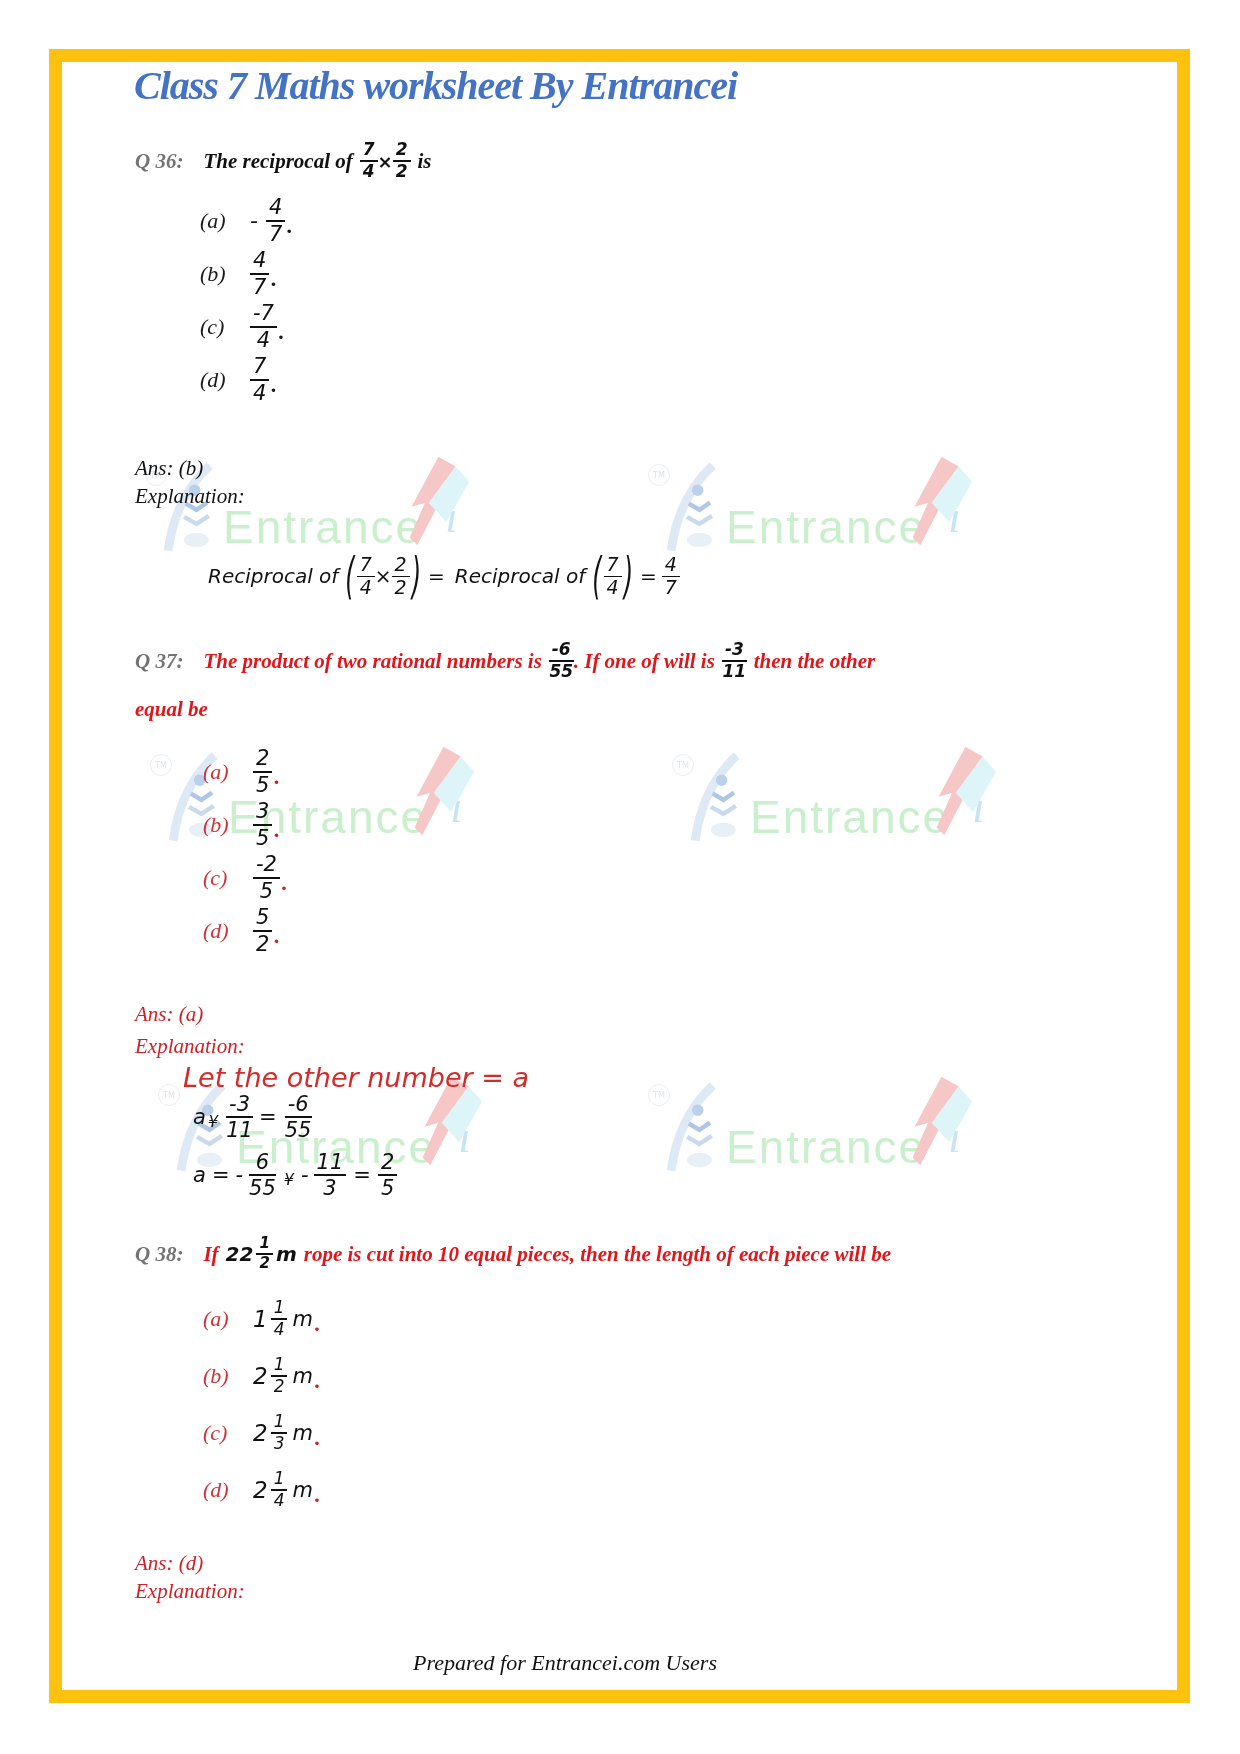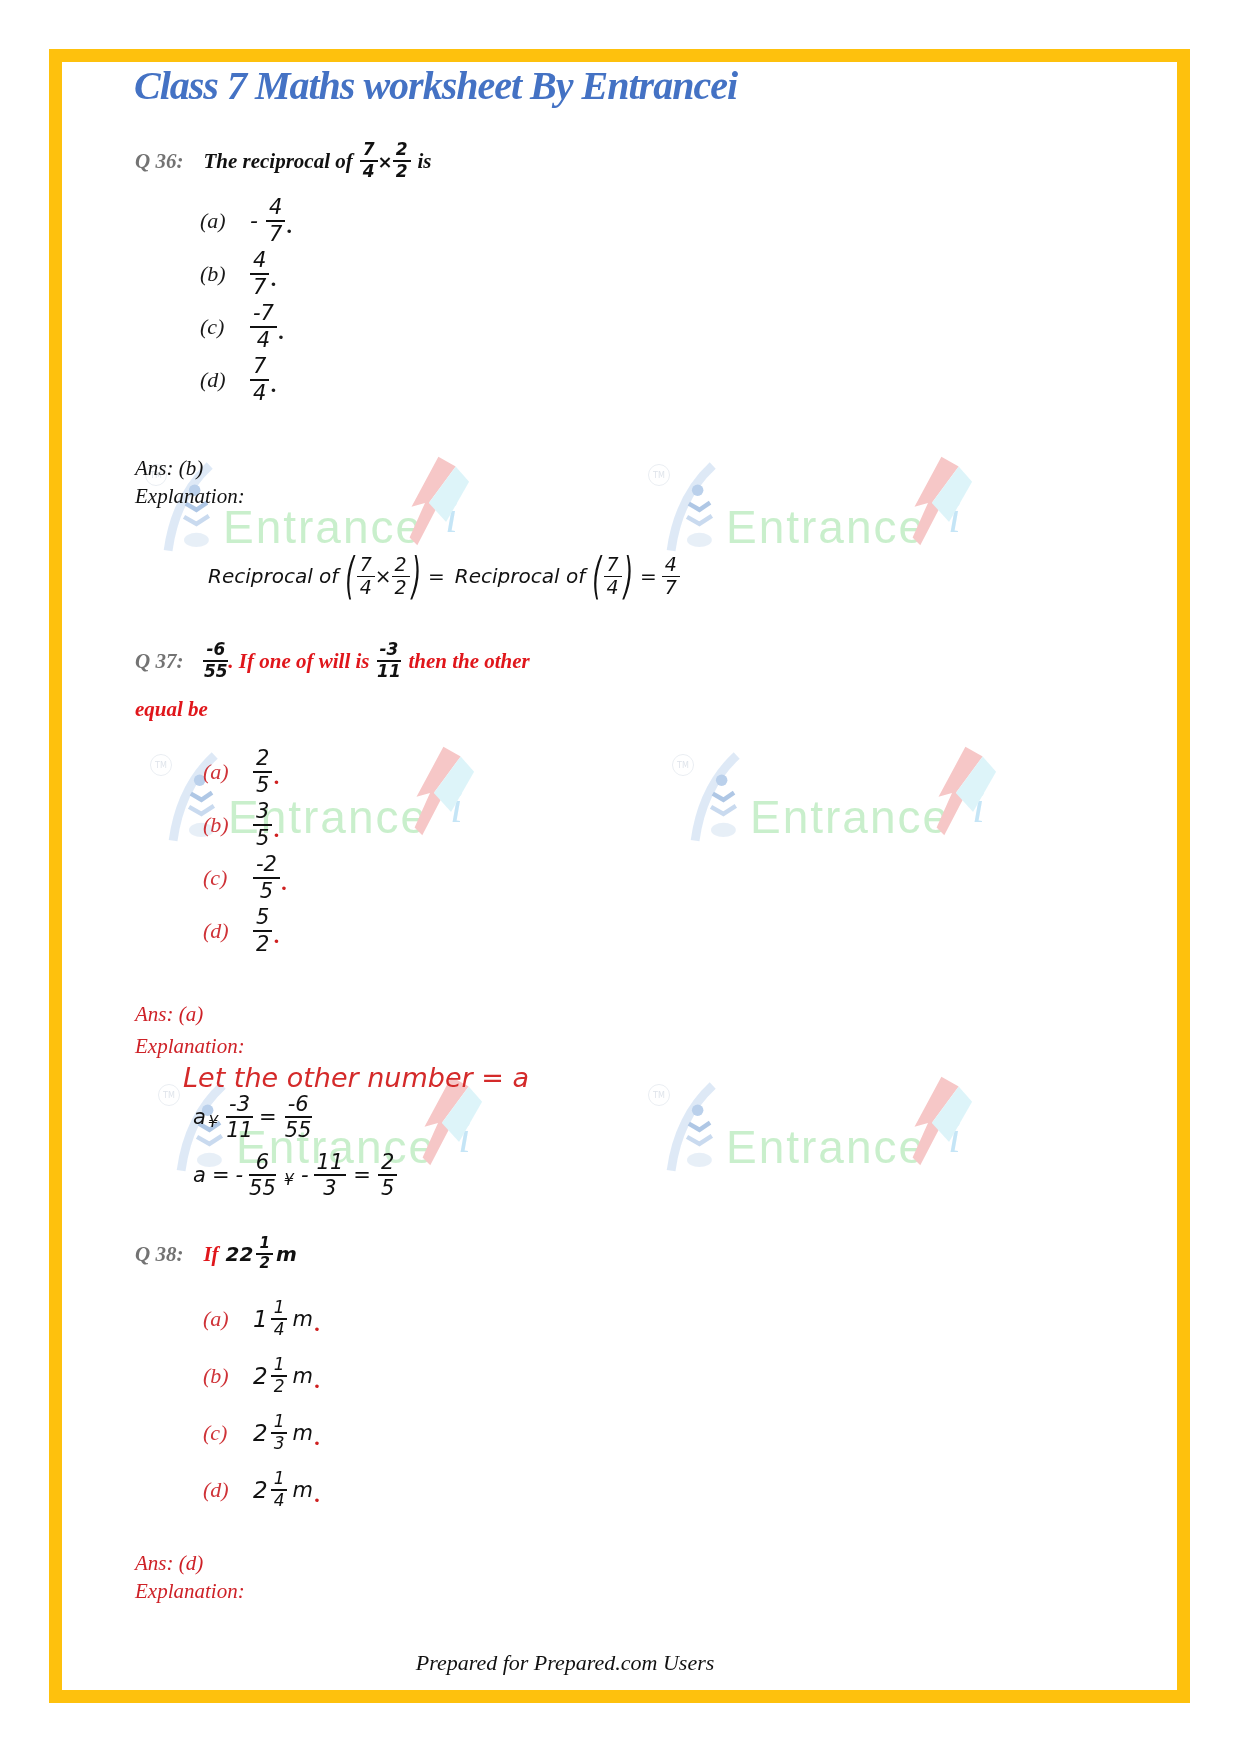--- a/index.html
+++ b/index.html
@@ -257,20 +257,21 @@
   <span class="bigp">)</span>
   <span class="fgap">=</span>
   <span class="frac ffrac">
       <span class="num">4</span>
       <span class="den">7</span>
     </span>
 </div>
 
 <div class="abs qline z1" style="left:135px;top:633px;height:56px;">
   <span class="qlabel">Q 37:</span>
+  <span class="redtxt mr">The product of two rational numbers is</span>
   <span class="frac hfrac">
     <span class="num">-6</span>
     <span class="den">55</span>
   </span>
   <span class="redtxt mr">. If one of will is</span>
   <span class="frac hfrac">
     <span class="num">-3</span>
     <span class="den">11</span>
   </span>
   <span class="redtxt ml">then the other</span>
@@ -353,20 +354,21 @@
 
 <div class="abs qline z1" style="left:135px;top:1225px;height:58px;">
   <span class="qlabel">Q 38:</span>
   <span class="redtxt mr">If</span>
   <span class="sans" style="font-size:20px;">22</span>
   <span class="frac hfrac" style="font-size:15px;margin:0 3px;">
     <span class="num">1</span>
     <span class="den">2</span>
   </span>
   <span class="sans mr" style="font-size:20px;">m</span>
+  <span class="redtxt">rope is cut into 10 equal pieces, then the length of each piece will be</span>
 </div>
 
 <div class="abs z1" style="left:203px;top:1290px;">
   <div class="opt-row" style="height:57px;">
     <span class="opt-letter opt-red">(a)</span>
     <span class="opt-whole">1</span>
     <span class="frac mfrac">
         <span class="num">1</span>
         <span class="den">4</span>
       </span>
@@ -401,13 +403,13 @@
         <span class="den">4</span>
       </span>
     <span class="opt-unit">m</span>
     <span class="opt-dot dot-red">.</span>
   </div>
 </div>
 
 <div class="abs ansline ans-red z1" style="left:135px;top:1551px;">Ans: (d)</div>
 <div class="abs ansline ans-red z1" style="left:135px;top:1579px;">Explanation:</div>
 
-<div class="abs footer z1">Prepared for Prepared.com Users</div>
+<div class="abs footer z1">Prepared for Entrancei.com Users</div>
 
 </body></html>

